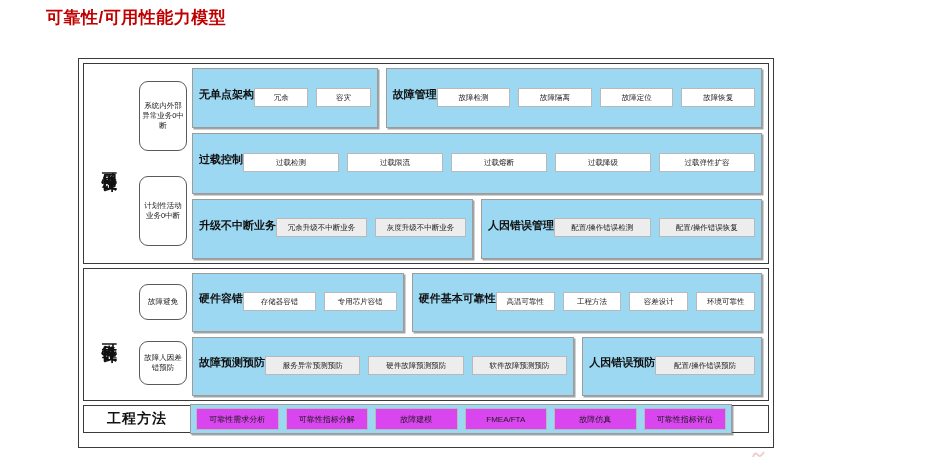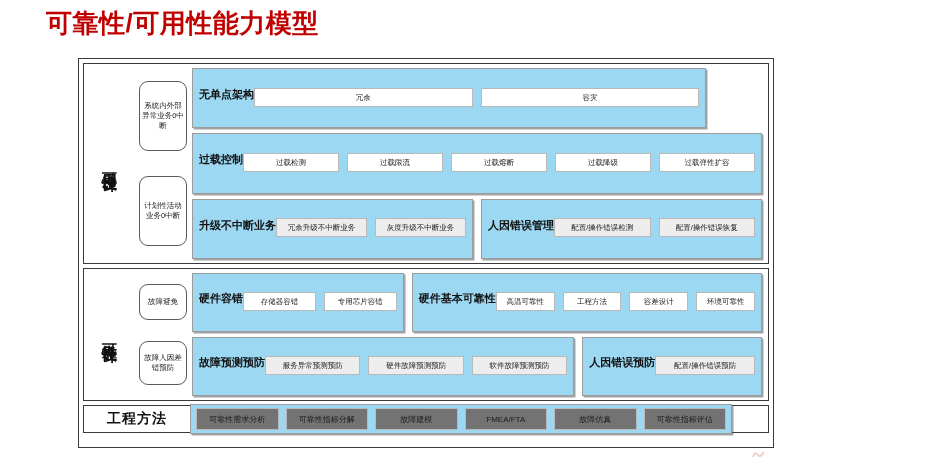--- a/index.html
+++ b/index.html
@@ -13,21 +13,21 @@
     font-family: "Liberation Sans", "DejaVu Sans", sans-serif;
     overflow: hidden;
     position: relative;
   }
 
   
   .page-title {
     position: absolute;
     left: 46px;
     top: 6px;
-    font-size: 26px;
+    font-size: 17px;
     font-weight: bold;
     color: #C00000;
     letter-spacing: 0.5px;
     white-space: nowrap;
   }
 
   
   .diagram-frame {
     position: absolute;
     left: 78px;
@@ -188,21 +188,21 @@
     box-shadow: 1.5px 1.5px 0 0 rgba(90,90,90,0.55);
     height: 30px;
     display: flex;
     align-items: center;
     gap: 7px;
     padding: 0 5px;
     box-sizing: border-box;
   }
   .eng-item {
     flex: 1 1 0;
-    background: #737373;
+    background: #d946ef;
     border: 1px solid #b9b9b9;
     font-size: 8px;
     color: #1a1a1a;
     text-align: center;
     height: 20px;
     display: flex;
     align-items: center;
     justify-content: center;
     white-space: nowrap;
     min-width: 0;
@@ -237,20 +237,29 @@
     </div>
 
     <div class="cap-area">
 
       <div class="cap-row">
         <div class="cap-group g-09">
           <div class="cap-title">无单点架构</div>
           <div class="cap-items">
             <div class="cap-item">冗余</div>
             <div class="cap-item">容灾</div>
+          </div>
+        </div>
+        <div class="cap-group g-19">
+          <div class="cap-title">故障管理</div>
+          <div class="cap-items">
+            <div class="cap-item">故障检测</div>
+            <div class="cap-item">故障隔离</div>
+            <div class="cap-item">故障定位</div>
+            <div class="cap-item">故障恢复</div>
           </div>
         </div>
       </div>
 
       <div class="cap-row">
         <div class="cap-group g-1">
           <div class="cap-title">过载控制</div>
           <div class="cap-items">
             <div class="cap-item">过载检测</div>
             <div class="cap-item">过载限流</div>

